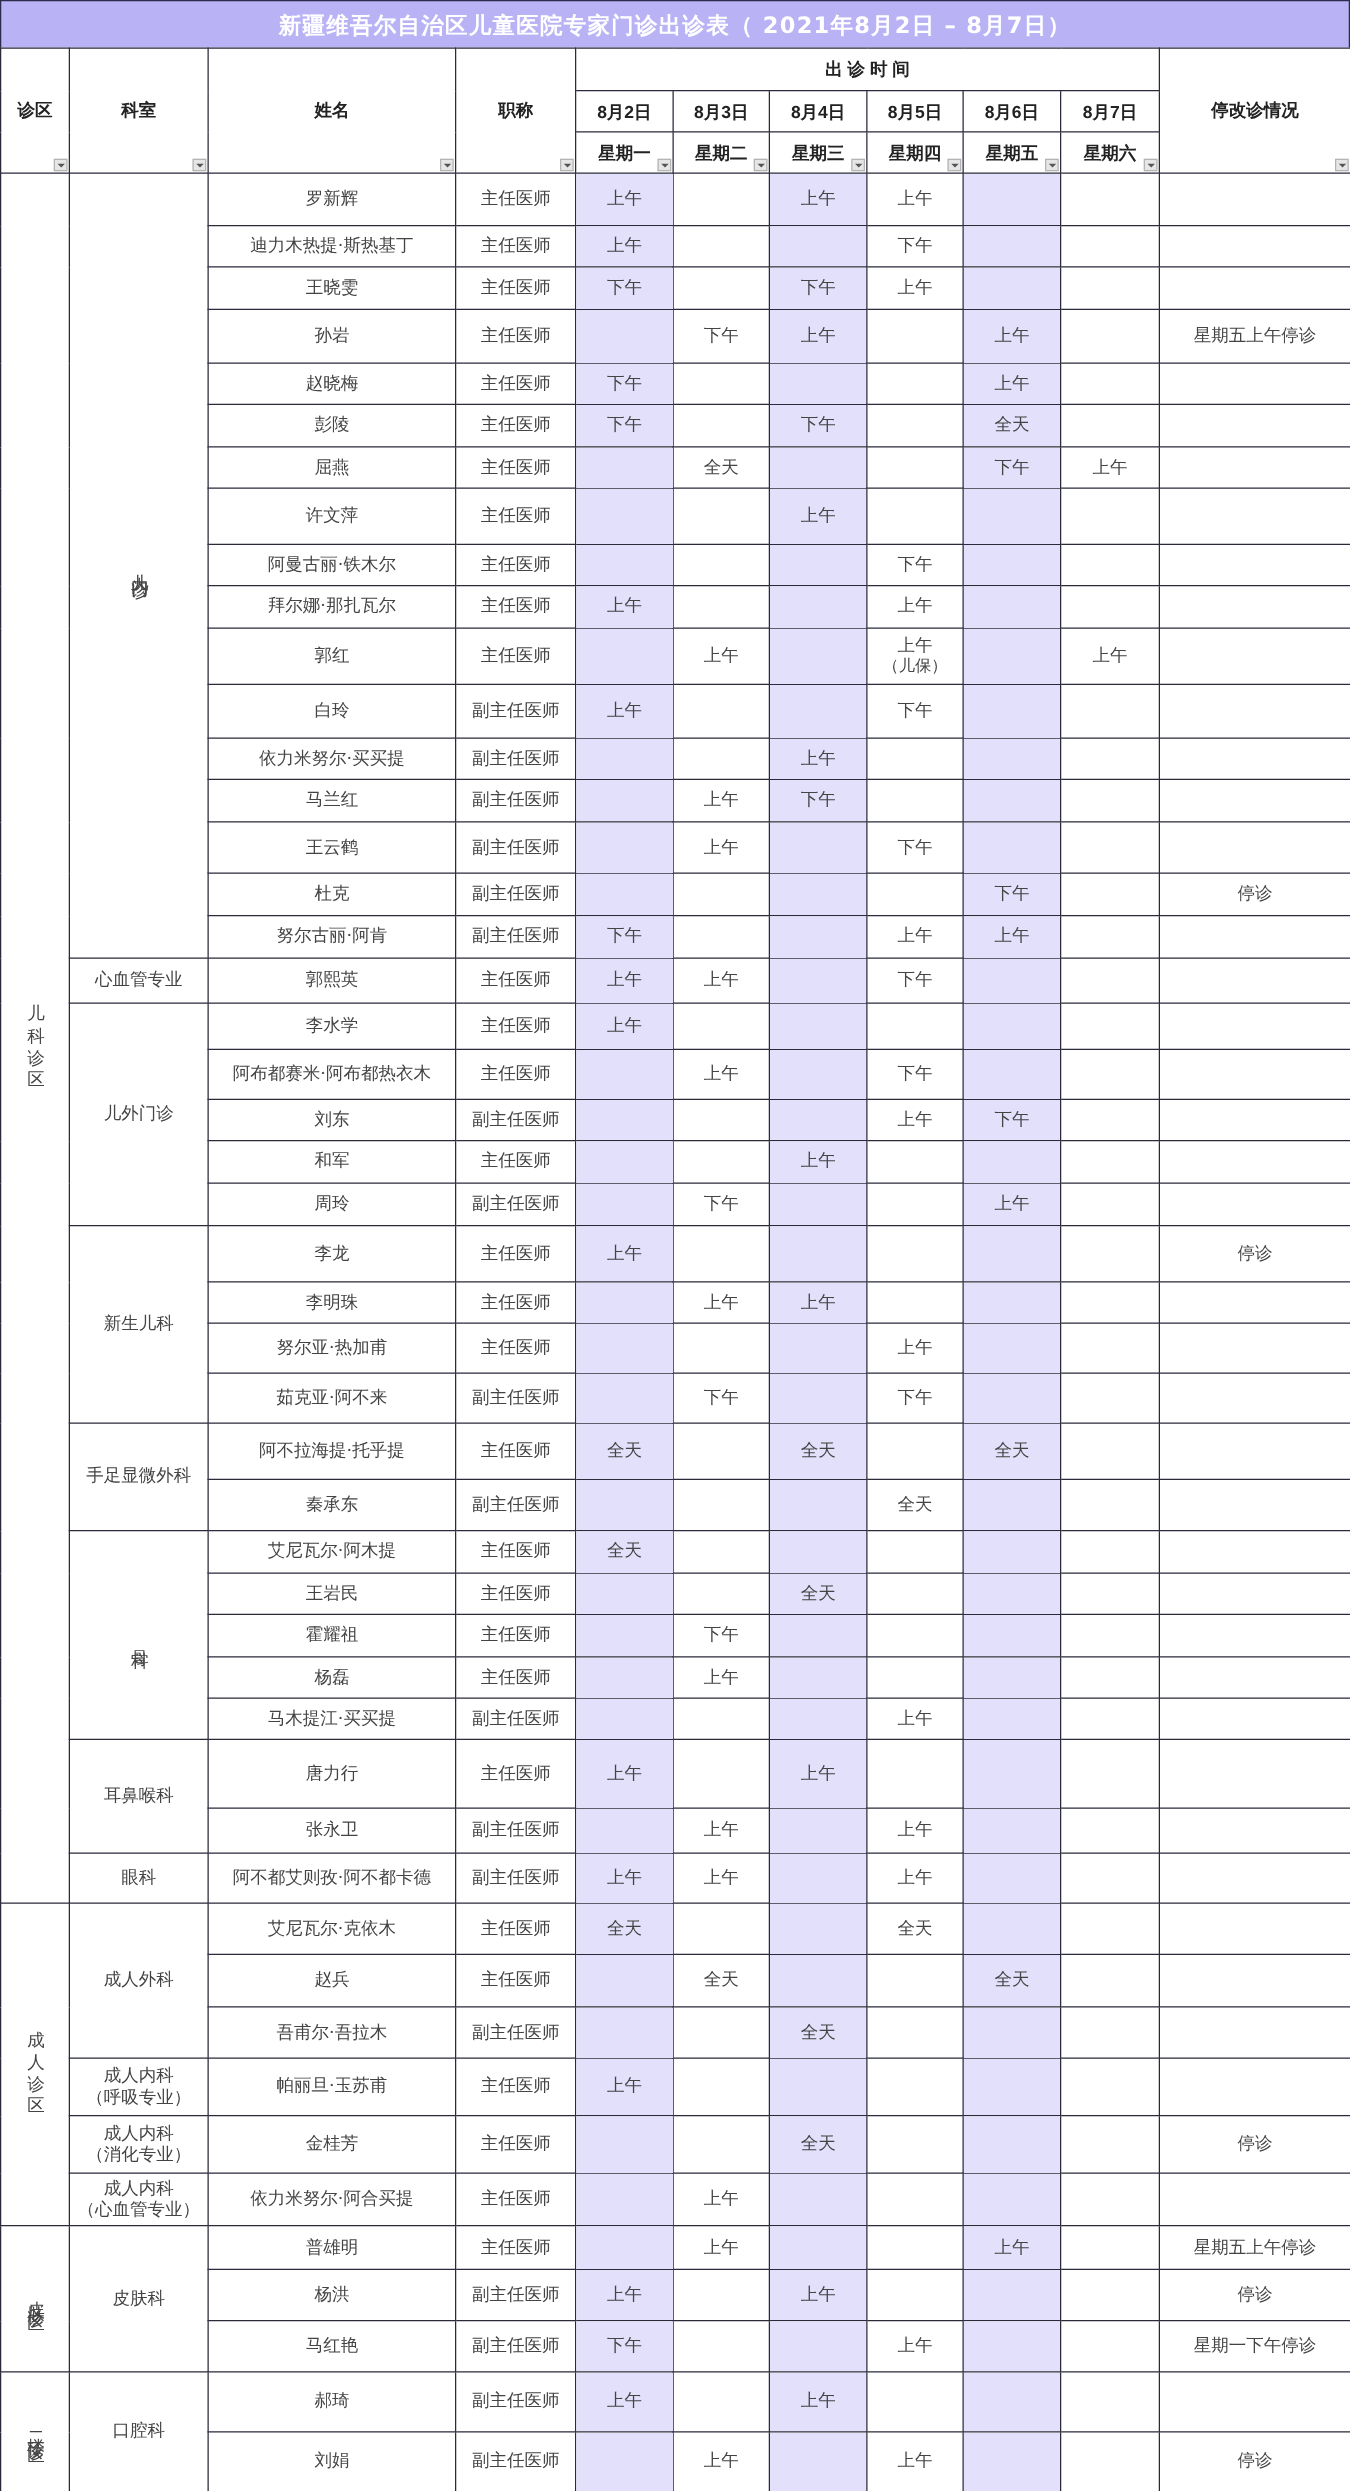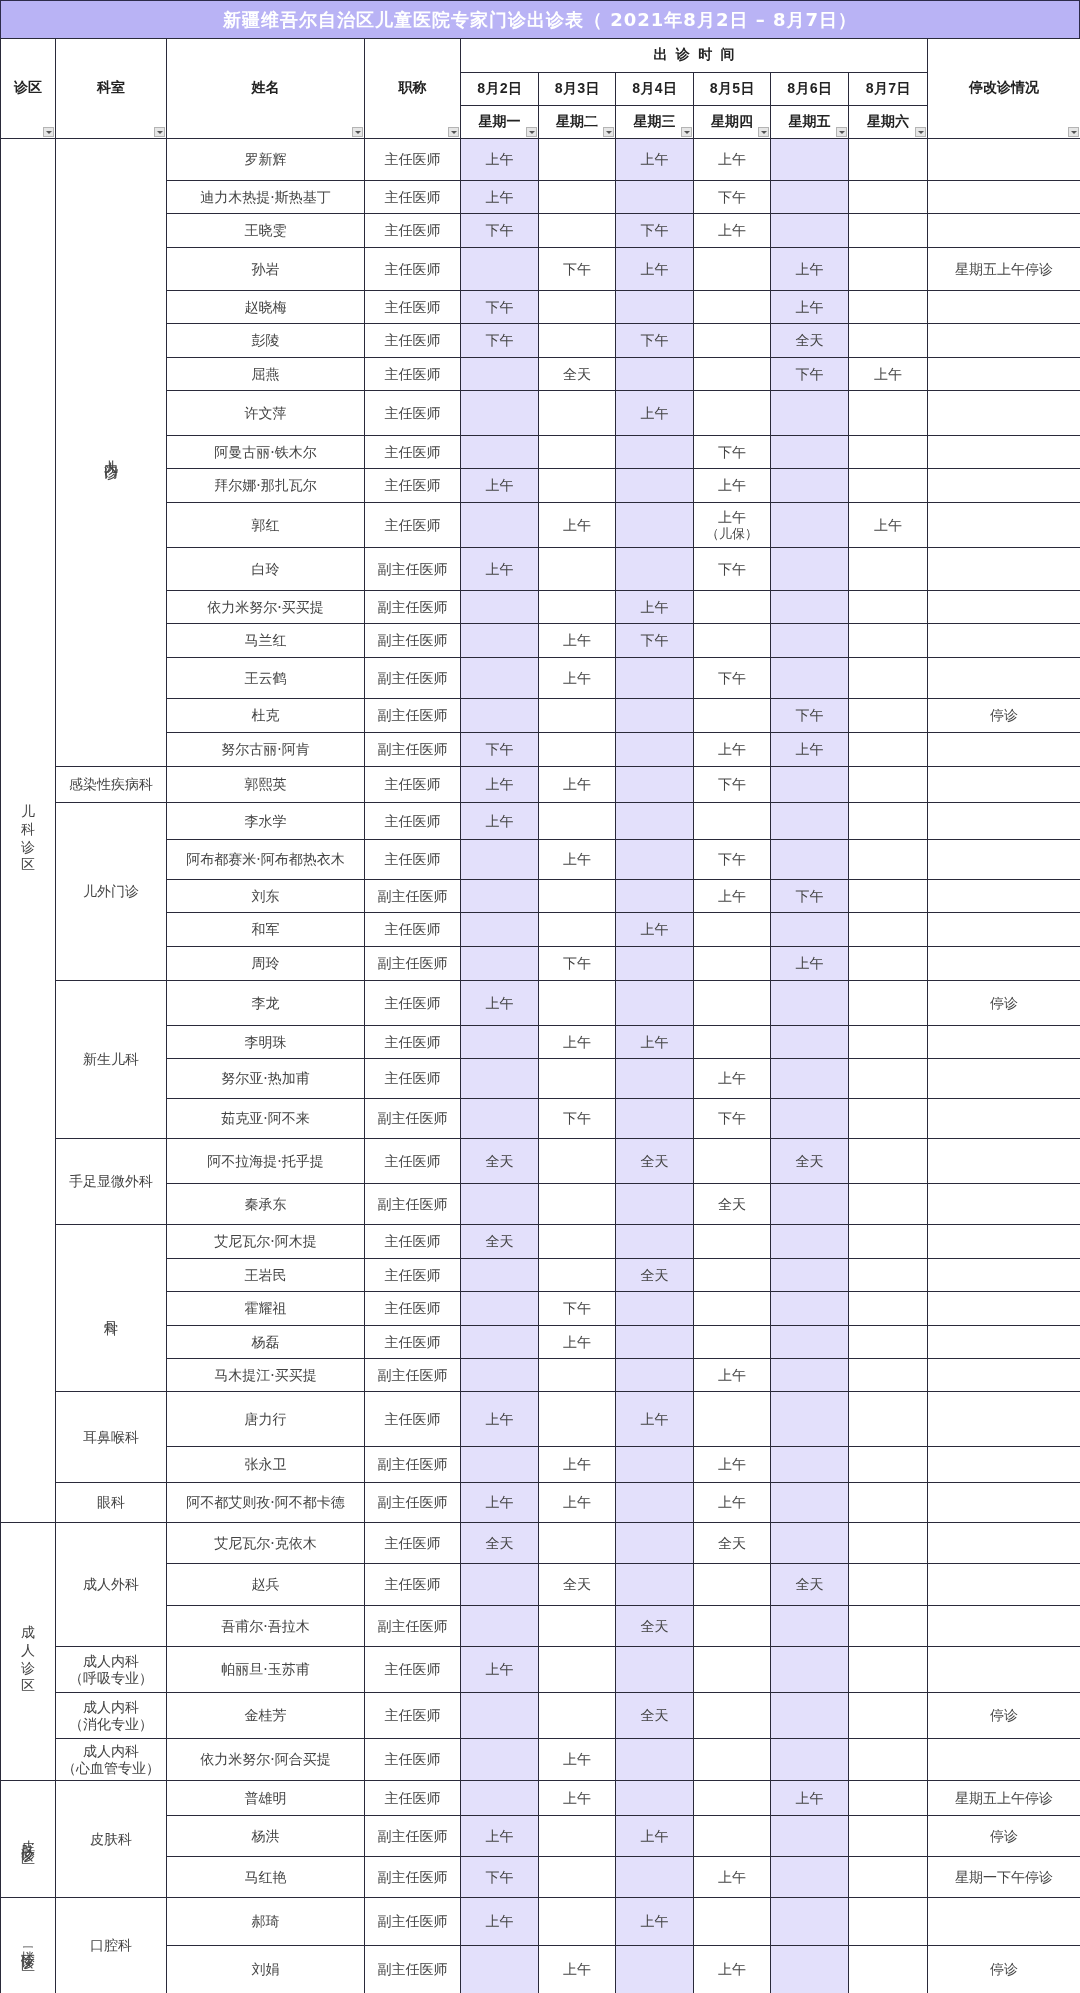--- a/index.html
+++ b/index.html
@@ -13,21 +13,21 @@
   table.schedule {
     position: absolute; left: 0; top: 38px;
     border-collapse: collapse; table-layout: fixed; width: 1080px;
   }
   table.schedule td, table.schedule th {
     border: 1.5px solid #2a2a3a; padding: 0; text-align: center; vertical-align: middle;
     font-size: 14px; color: #444; font-weight: normal; position: relative;
     overflow: hidden; line-height: 1.2;
   }
   table.schedule th {
-    font-family: Liberation Mono, monospace; font-weight: bold; color: #222; font-size: 14px; margin-top: 24px;
+    font-family: Liberation Sans, sans-serif; font-weight: bold; color: #222; font-size: 14px; margin-top: 24px;
   }
   .shaded { background: #e3e0fb; }
   .zone-cell { font-family: "DejaVu Sans", "Liberation Sans", sans-serif; font-weight: bold; color: #222; font-size: 13px; }
   .zone-text { display: inline-block; writing-mode: vertical-rl; text-orientation: upright; letter-spacing: 18px; }
   .zone-text.tight { letter-spacing: 4px; }
   .dept-vertical { display: inline-block; writing-mode: vertical-rl; text-orientation: upright; letter-spacing: 2px; }
   .note { font-size: 12px; color: #333; }
   .filter-btn {
     position: absolute; right: 1px; bottom: 1px; width: 11px; height: 10px;
     background: #e6e6e6; border: 1px solid #b4b4b4; box-sizing: border-box;
@@ -267,21 +267,21 @@
         <td>副主任医师</td>
         <td class="shaded"><span>下午</span></td>
         <td><span></span></td>
         <td class="shaded"><span></span></td>
         <td><span>上午</span></td>
         <td class="shaded"><span>上午</span></td>
         <td><span></span></td>
         <td class="note"></td>
       </tr>
       <tr style="height: 36px;">
-        <td rowspan="1"><span style="white-space: pre-line;">感染性疾病科</span></td>
+        <td rowspan="1"><span style="white-space: pre-line;">心血管专业</span></td>
         <td>郭熙英</td>
         <td>主任医师</td>
         <td class="shaded"><span>上午</span></td>
         <td><span>上午</span></td>
         <td class="shaded"><span></span></td>
         <td><span>下午</span></td>
         <td class="shaded"><span></span></td>
         <td><span></span></td>
         <td class="note"></td>
       </tr>

